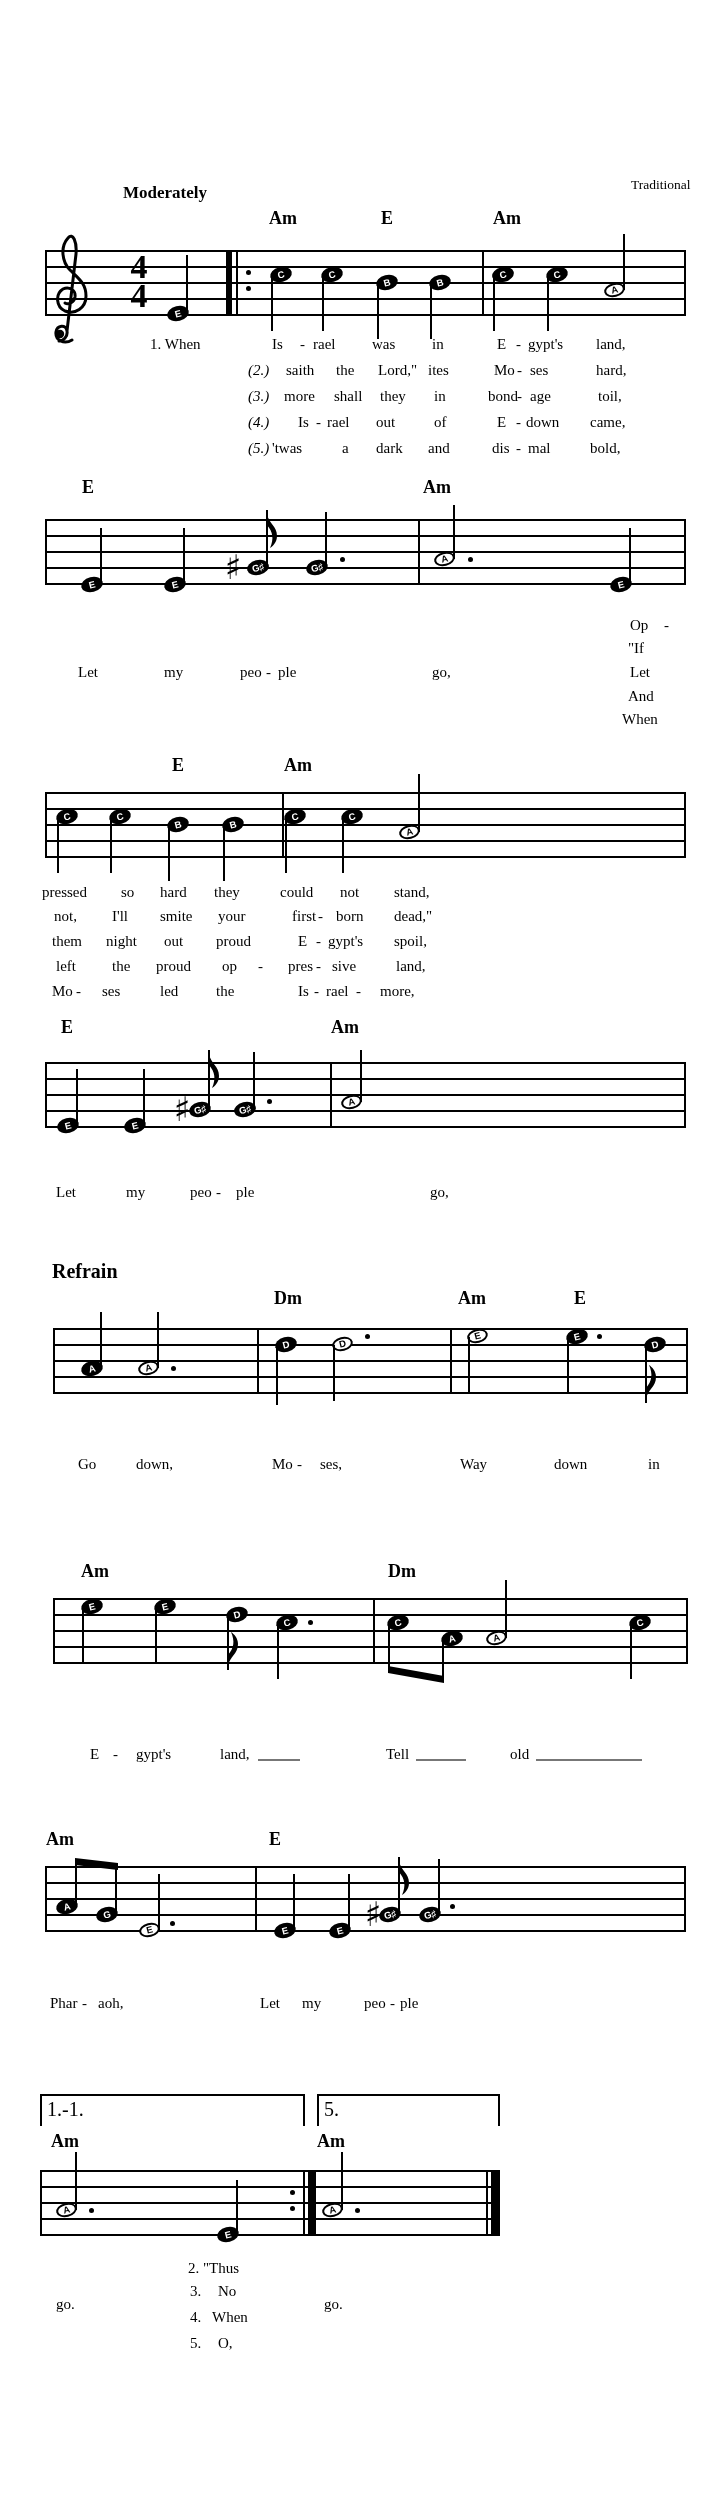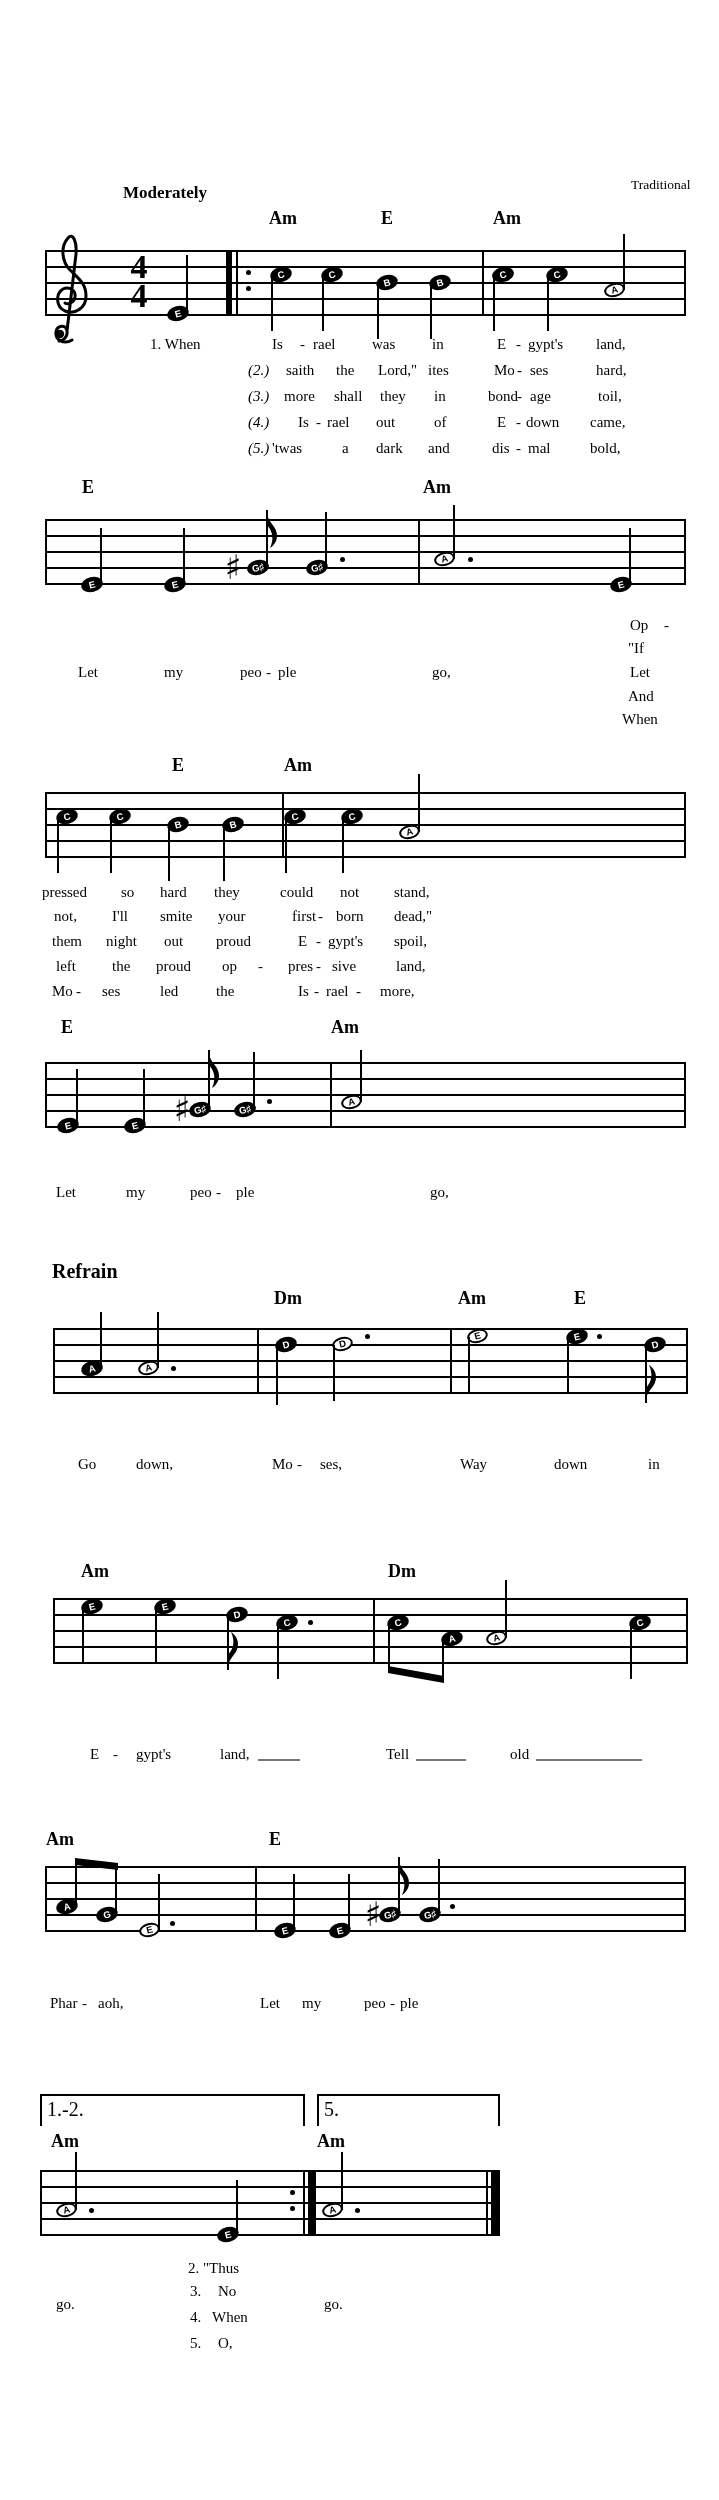--- a/index.html
+++ b/index.html
@@ -256,21 +256,21 @@
     <div class="abs ink" style="left: 498.4px; top: 2170px; width: 1.6px; height: 65px;"></div>
     <div class="abs dot" style="left: 289.5px; top: 2189.5px;"></div>
     <div class="abs dot" style="left: 289.5px; top: 2205.5px;"></div>
     <div class="abs ink" style="left: 303px; top: 2170px; width: 1.8px; height: 65px;"></div>
     <div class="abs ink" style="left: 308px; top: 2170px; width: 8px; height: 65px;"></div>
     <div class="abs ink" style="left: 486px; top: 2170px; width: 1.8px; height: 65px;"></div>
     <div class="abs ink" style="left: 491px; top: 2170px; width: 9px; height: 65px;"></div>
     <div class="abs ink" style="left: 40px; top: 2094px; width: 265px; height: 2px;"></div>
     <div class="abs ink" style="left: 40px; top: 2094px; width: 2px; height: 32px;"></div>
     <div class="abs ink" style="left: 303px; top: 2094px; width: 2px; height: 32px;"></div>
-    <div class="abs vlabel" style="left: 47px; top: 2098px;">1.-2.</div>
+    <div class="abs vlabel" style="left: 47px; top: 2098px;">1.-1.</div>
     <div class="abs ink" style="left: 317px; top: 2094px; width: 183px; height: 2px;"></div>
     <div class="abs ink" style="left: 317px; top: 2094px; width: 2px; height: 32px;"></div>
     <div class="abs ink" style="left: 498px; top: 2094px; width: 2px; height: 32px;"></div>
     <div class="abs vlabel" style="left: 324px; top: 2098px;">5.</div>
     <div class="abs chord" style="left: 65px; top: 2131px;">Am</div>
     <div class="abs chord" style="left: 331px; top: 2131px;">Am</div>
     <div class="abs head open" style="left: 56px; top: 2202.5px;">A</div>
     <div class="abs ink" style="left: 75.2px; top: 2152px; width: 1.8px; height: 58px;"></div>
     <div class="abs dot" style="left: 88.5px; top: 2207.5px;"></div>
     <div class="abs head filled" style="left: 217px; top: 2226.5px;">E</div>

